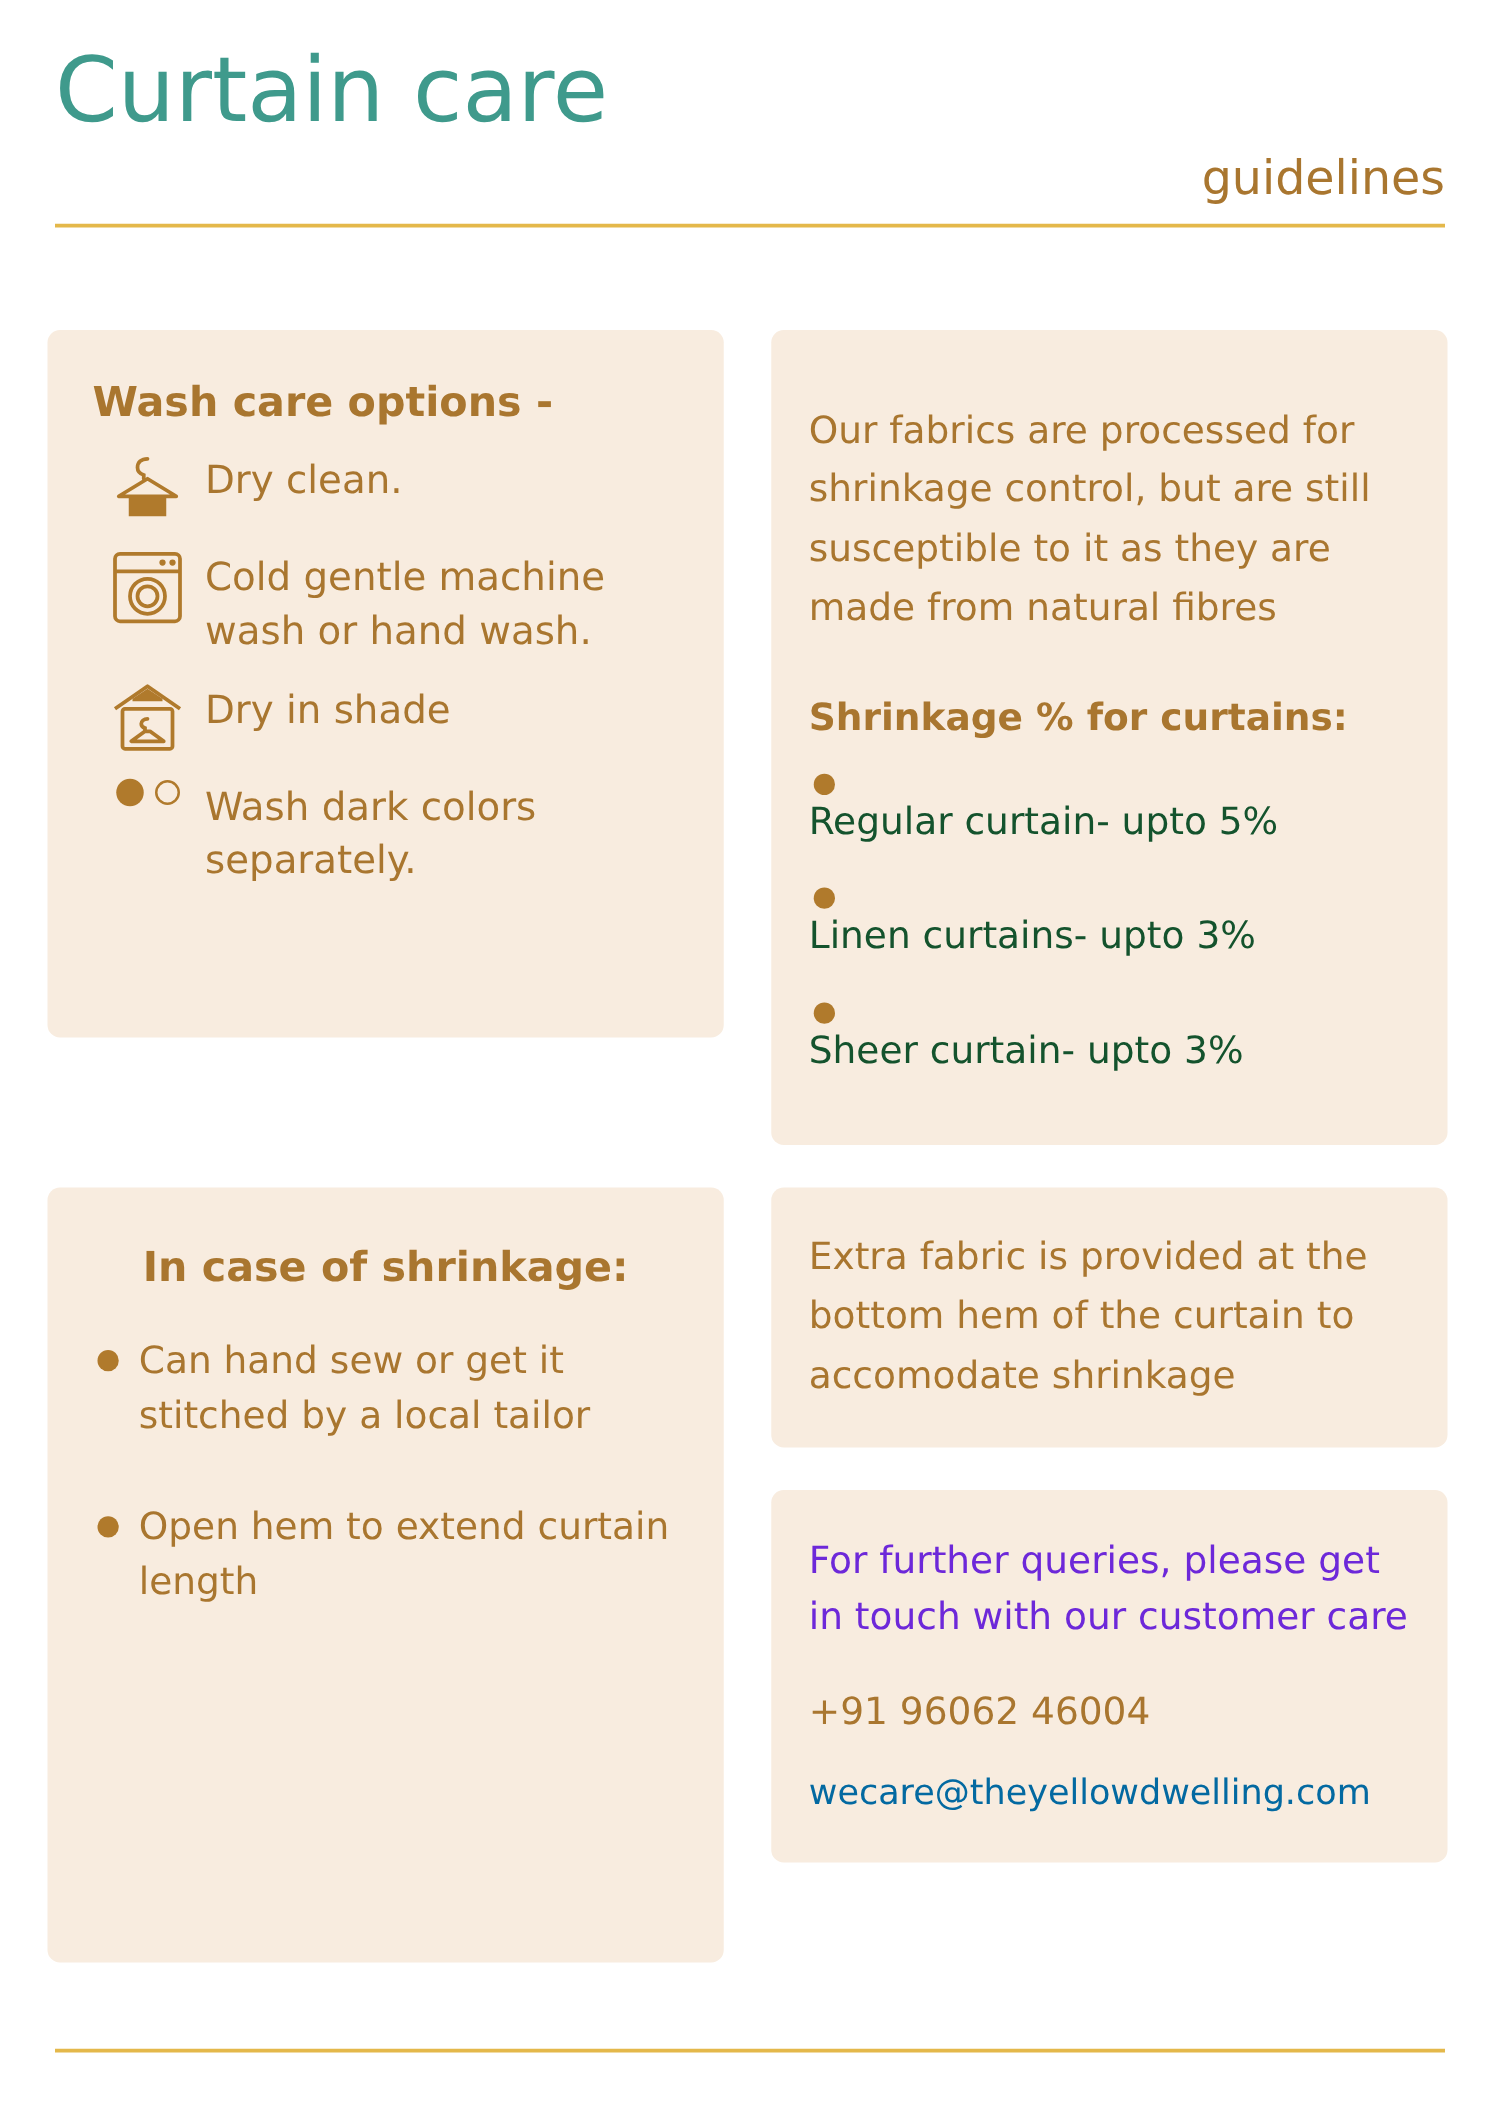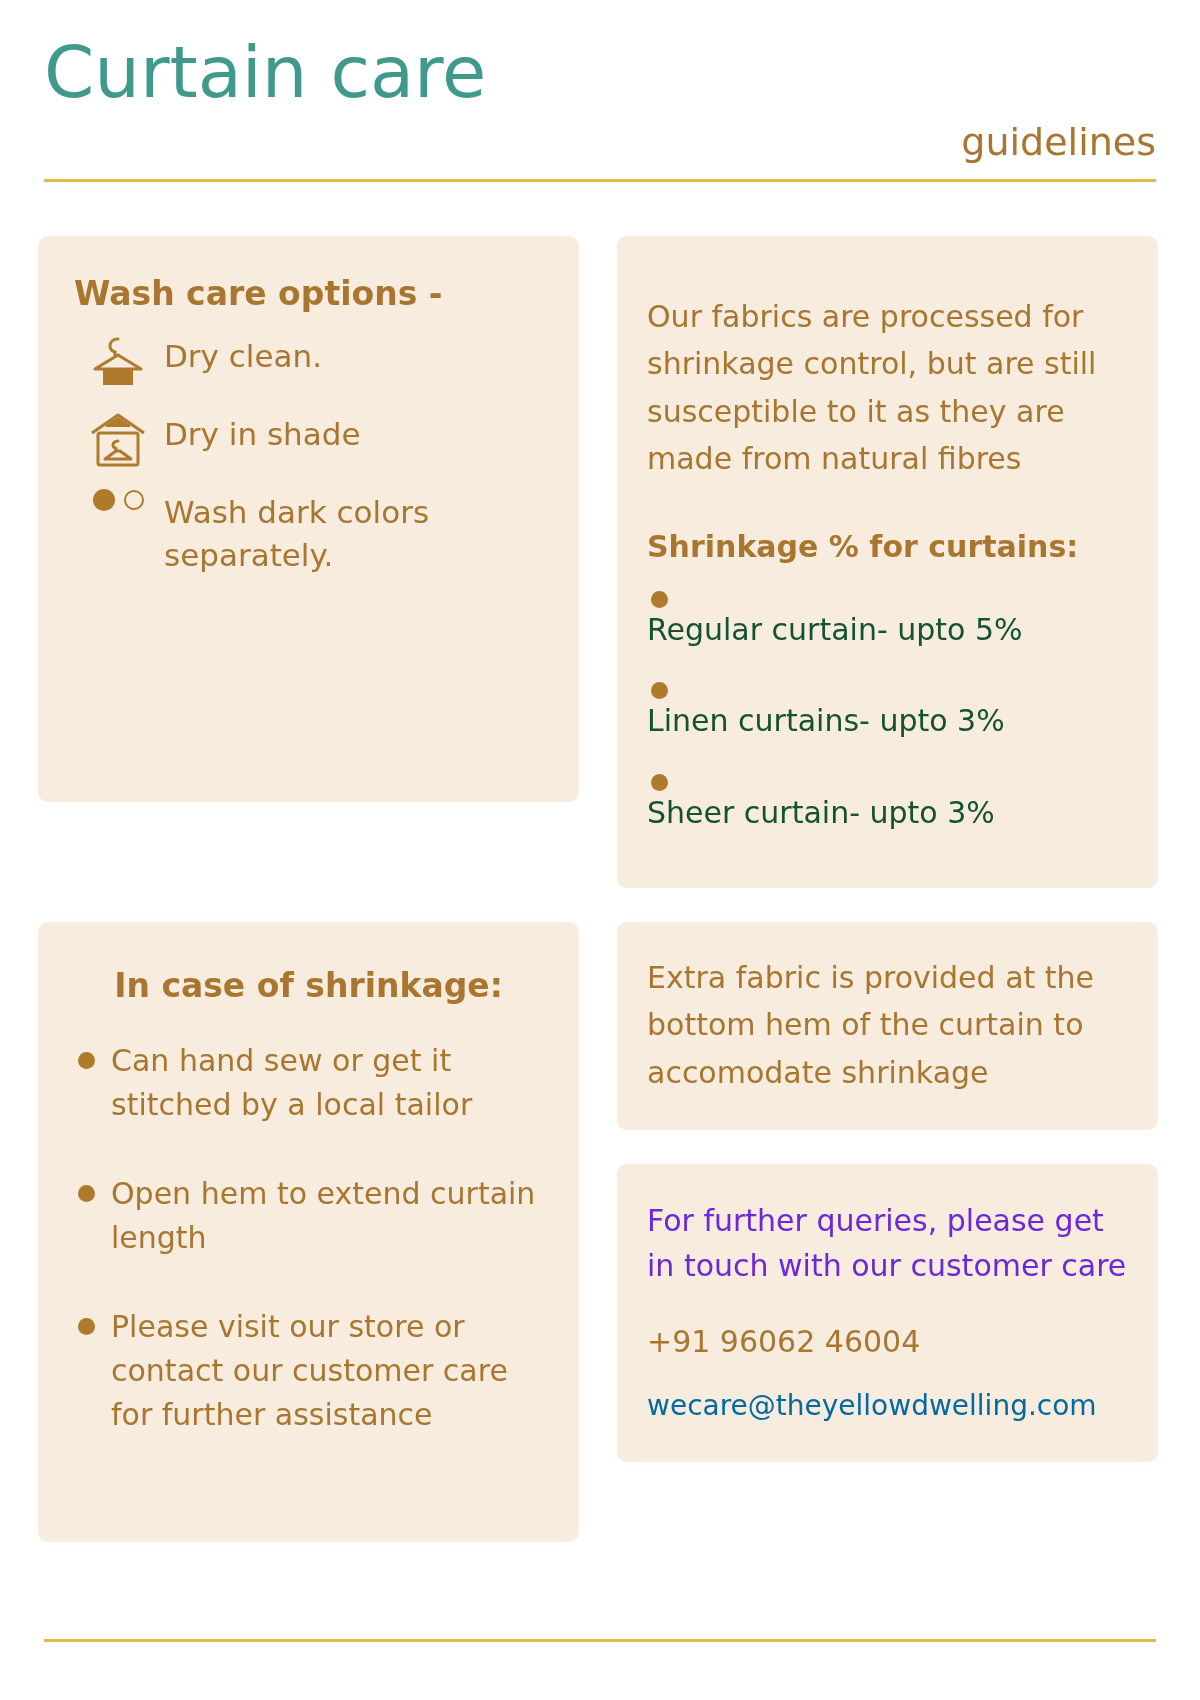--- a/index.html
+++ b/index.html
@@ -51,21 +51,21 @@
     position: absolute;
     left: 6px;
     right: 6px;
     bottom: 0;
     height: 3px;
     background: #e4b84a;
   }
 
   
   .grid {
-    margin-top: 54px;
+    margin-top: 82px;
     display: grid;
     grid-template-columns: 541px 541px;
     column-gap: 38px;
     row-gap: 34px;
     align-items: start;
   }
   .card {
     background: #f8ecdf;
     border-radius: 10px;
     box-sizing: border-box;
@@ -243,20 +243,33 @@
           <span class="wash-icon">
             <svg class="icon-svg" width="62" height="56" viewBox="0 0 62 56" fill="none" stroke="#b07a2c" stroke-width="3">
               <path d="M31 6c-5 0-8 3-8 7 0 3 2 5 5 6v3" stroke-linecap="round"></path>
               <path d="M31 22 8 36h46L31 22z" stroke-linejoin="round"></path>
               <rect x="16" y="36" width="30" height="16" fill="#b07a2c" stroke="none"></rect>
             </svg>
           </span>
           <span class="wash-text">Dry clean.</span>
         </li>
 
+        <li class="wash-item">
+          <span class="wash-icon">
+            <svg class="icon-svg" width="60" height="62" viewBox="0 0 60 62" fill="none" stroke="#b07a2c" stroke-width="3">
+              <rect x="4" y="4" width="52" height="54" rx="4"></rect>
+              <line x1="4" y1="18" x2="56" y2="18"></line>
+              <circle cx="42" cy="11" r="2.5" fill="#b07a2c" stroke="none"></circle>
+              <circle cx="50" cy="11" r="2.5" fill="#b07a2c" stroke="none"></circle>
+              <circle cx="30" cy="38" r="14"></circle>
+              <circle cx="30" cy="38" r="8"></circle>
+            </svg>
+          </span>
+          <span class="wash-text">Cold gentle machine wash or hand wash.</span>
+        </li>
 
         <li class="wash-item">
           <span class="wash-icon">
             <svg class="icon-svg" width="60" height="60" viewBox="0 0 60 60" fill="none" stroke="#b07a2c" stroke-width="3">
               <path d="M4 22 30 4l26 18" stroke-linejoin="round"></path>
               <path d="M18 14 30 6l12 8v2H18z" fill="#b07a2c" stroke="none"></path>
               <rect x="10" y="22" width="40" height="32" rx="2"></rect>
               <path d="M30 30c-3 0-5 2-5 4 0 2 1.5 3 3 3.5v2" stroke-linecap="round"></path>
               <path d="M28 40 17 48h26L32 40z" stroke-linejoin="round"></path>
             </svg>
@@ -301,24 +314,20 @@
       <div class="case-heading">In case of shrinkage:</div>
       <ul class="case-list">
         <li>
           <span class="dot"></span>
           <span>Can hand sew or get it stitched by a local tailor</span>
         </li>
         <li>
           <span class="dot"></span>
           <span>Open hem to extend curtain length</span>
         </li>
-        <li>
-          <span class="dot"></span>
-          <span>Please visit our store or contact our customer care for further assistance</span>
-        </li>
       </ul>
     </div>
 
     <div class="right-col">
       <div class="card card-extra">
         <p class="para">Extra fabric is provided at the bottom hem of the curtain to accomodate shrinkage</p>
       </div>
       <div class="card card-contact">
         <p class="contact-line">For further queries, please get in touch with our customer care</p>
         <p class="contact-phone">+91 96062 46004</p>

